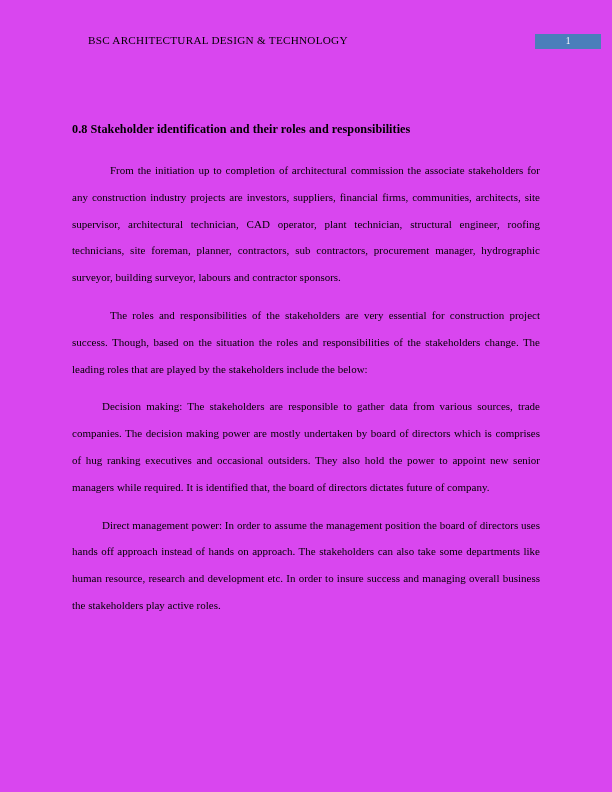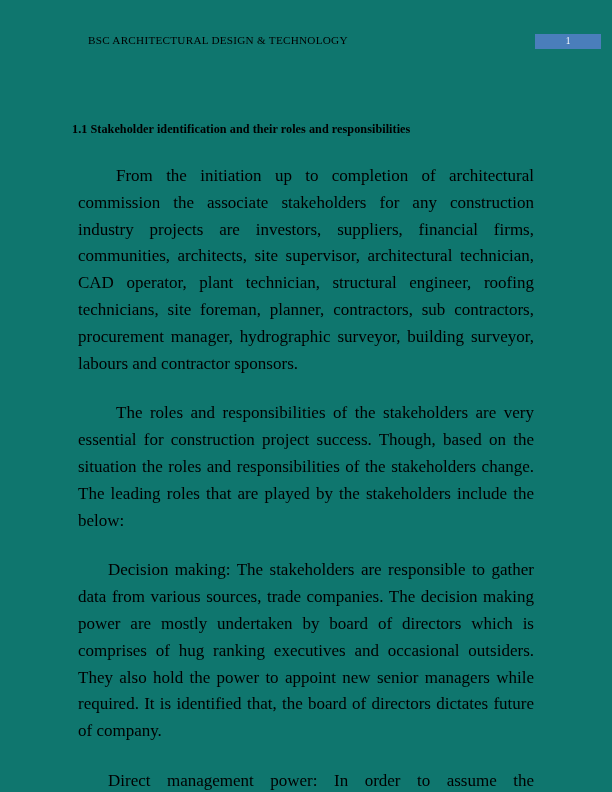--- a/index.html
+++ b/index.html
@@ -8,21 +8,21 @@
     background: #ffffff;
   }
   body {
     font-family: "Liberation Serif", "DejaVu Serif", serif;
     color: #000000;
   }
   .page {
     position: relative;
     width: 612px;
     height: 792px;
-    background: #0f766e;
+    background: #d946ef;
     overflow: hidden;
   }
 
   
   .page-header {
     position: absolute;
     left: 72px;
     top: 32px;
     width: 468px;
     height: 22px;
@@ -76,22 +76,22 @@
     font-weight: bold;
     line-height: 16px;
     letter-spacing: 0.05px;
   }
 
   .spacer-after-h1 { height: 29px; }
   .spacer-after-h2 { height: 20px; }
   .para-gap { height: 11px; }
 
   p.body-para {
-    margin: 6px;
-    font-size: 17px;
+    margin: 0;
+    font-size: 11px;
     line-height: 26.8px;
     text-align: justify;
     text-justify: inter-word;
   }
   p.indent-large { text-indent: 38px; }
   p.indent-small { text-indent: 30px; }
 
   .lead-term { font-weight: normal; }
 </style>
 </head>
@@ -104,21 +104,21 @@
     <div class="page-number-badge">
       <div class="page-number-text">1</div>
     </div>
   </div>
 
   <div class="content">
 
 
     <div class="spacer-after-h1"></div>
 
-    <h2 class="heading-2">1.1 Stakeholder identification and their roles and responsibilities</h2>
+    <h2 class="heading-2">0.8 Stakeholder identification and their roles and responsibilities</h2>
 
     <div class="spacer-after-h2"></div>
 
     <p class="body-para indent-large"><span class="body-text">From the initiation up to completion of architectural commission the associate stakeholders for any construction industry projects are investors, suppliers, financial firms, communities, architects, site supervisor, architectural technician, CAD operator, plant technician, structural engineer, roofing technicians, site foreman, planner, contractors, sub contractors, procurement manager, hydrographic surveyor, building surveyor, labours and contractor sponsors.</span></p>
 
     <div class="para-gap"></div>
 
     <p class="body-para indent-large"><span class="body-text">The roles and responsibilities of the stakeholders are very essential for construction project success. Though, based on the situation the roles and responsibilities of the stakeholders change. The leading roles that are played by the stakeholders include the below:</span></p>
 
     <div class="para-gap"></div>

